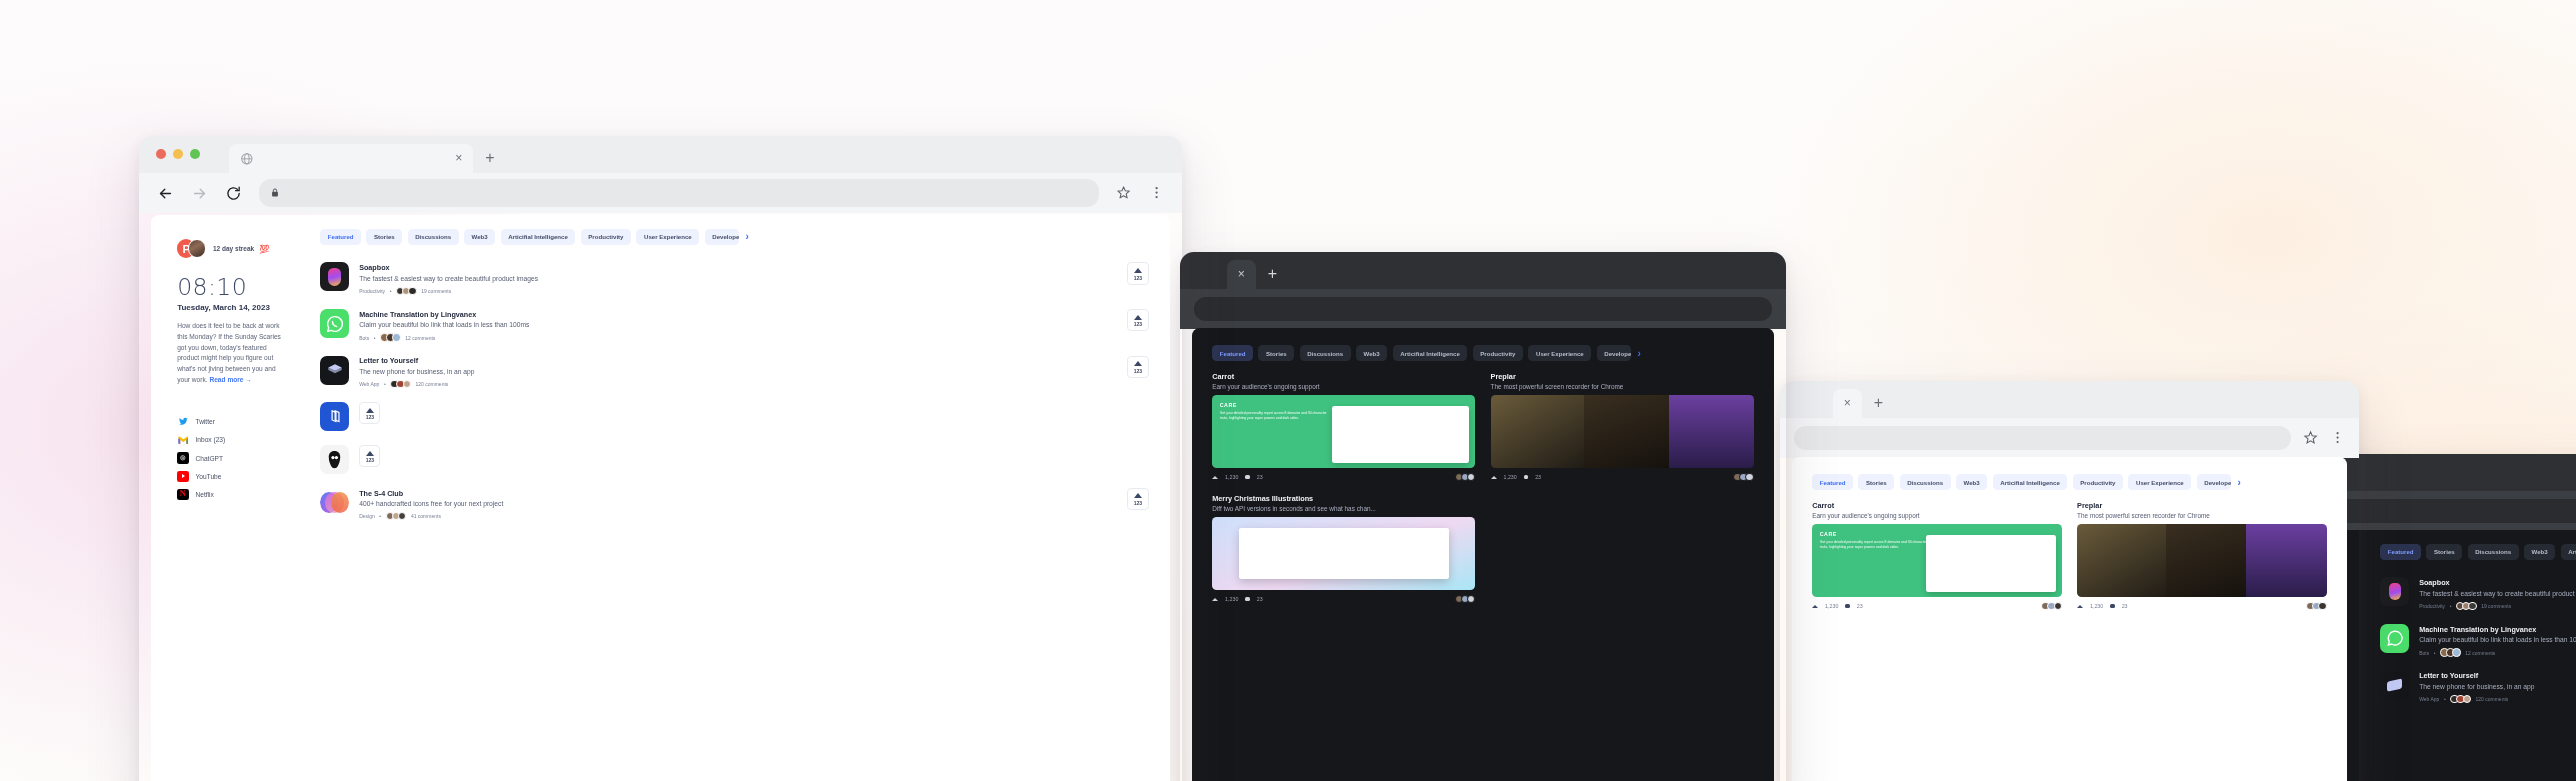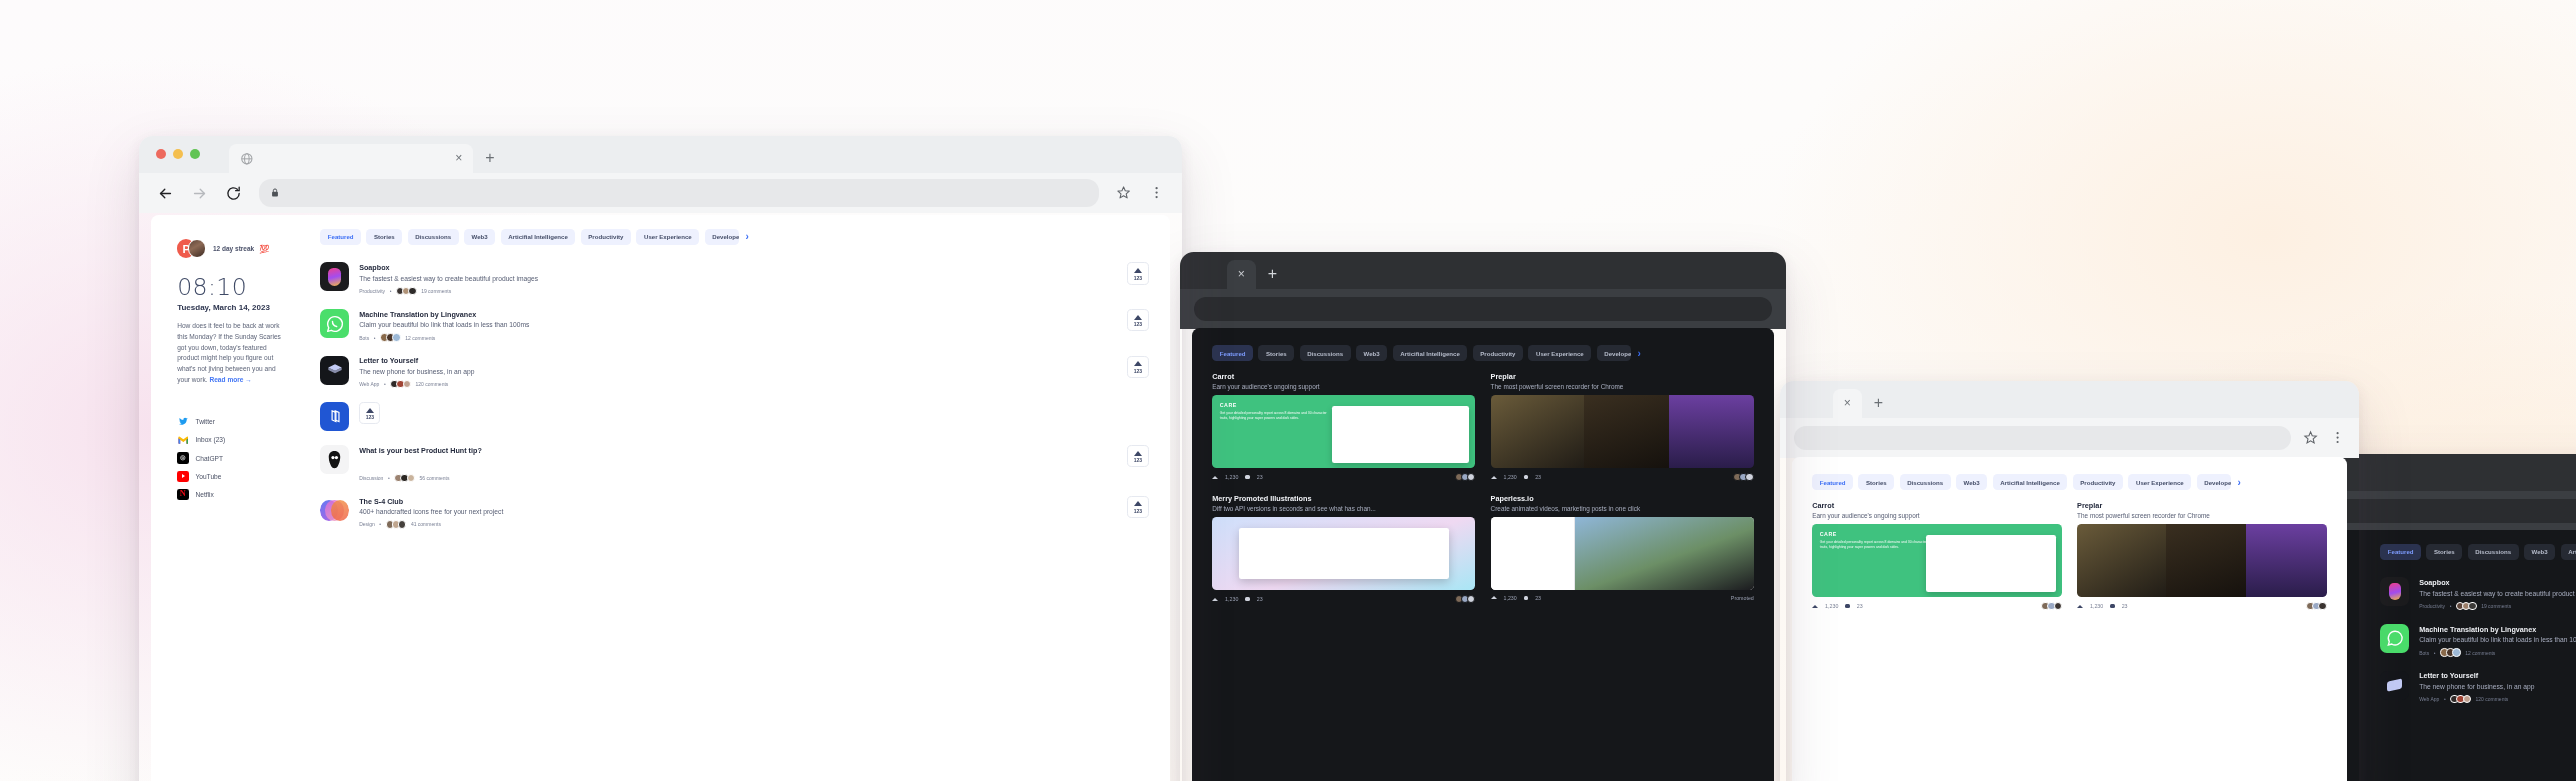--- a/index.html
+++ b/index.html
@@ -391,56 +391,38 @@
               <span>23</span>
               <span class="sp"></span>
           <span class="faces">
                 <i class="face" style="background:#7e6a58;border-color:#15171a"></i>
                 <i class="face" style="background:#99a8c4;border-color:#15171a"></i>
                 <i class="face" style="background:#cfd3dd;border-color:#15171a"></i>
               </span>
             </div>
       </div>
       <div class="card">
-        <div class="ct">Merry Promoted Illustrations</div>
+        <div class="ct">Merry Christmas Illustrations</div>
         <div class="cs">Diff two API versions in seconds and see what has chan...</div>
         <div class="cimg">
               <div class="art-xmas">
                 <div class="w"></div>
               </div>
           </div>
         <div class="cfoot">
               <i class="tri"></i>
               <span>1,230</span>
               <i class="bub"></i>
               <span>23</span>
               <span class="sp"></span>
           <span class="faces">
                 <i class="face" style="background:#7e6a58;border-color:#15171a"></i>
                 <i class="face" style="background:#99a8c4;border-color:#15171a"></i>
                 <i class="face" style="background:#cfd3dd;border-color:#15171a"></i>
               </span>
-            </div>
-      </div>
-      <div class="card">
-        <div class="ct">Paperless.io</div>
-        <div class="cs">Create animated videos, marketing posts in one click</div>
-        <div class="cimg">
-              <div class="art-pl">
-                <div class="l"></div>
-                <div class="r"></div>
-              </div>
-            </div>
-        <div class="cfoot">
-              <i class="tri"></i>
-              <span>1,230</span>
-              <i class="bub"></i>
-              <span>23</span>
-              <span class="sp"></span>
-          <span>Promoted</span>
             </div>
       </div>
     </div>
   </div>
     </div>
 </div>
 
 <div class="win light" style="left:139px; top:136px; width:1043px; height:686px;">
   <div class="tabbar">
     <div class="traffic">
@@ -654,34 +636,20 @@
         </div>
 
         <div class="item">
           <div class="ico" style="background:#f4f4f5;">
             <svg width="23" height="23" viewBox="0 0 24 24" fill="#141414">
                 <path d="M12 3c4 0 6 2.6 6 6.4 0 4.4-1.6 7.4-2.6 9.6-.6 1.3-2 2-3.4 2s-2.8-.7-3.4-2C7.6 16.8 6 13.8 6 9.4 6 5.6 8 3 12 3z"></path>
                 <circle cx="10.4" cy="10" r="1.7" fill="#fff"></circle>
                 <circle cx="14" cy="10" r="1.7" fill="#fff"></circle>
               </svg>
             </div>
-          <div class="itxt">
-            <div class="ititle">What is your best Product Hunt tip?</div>
-            <div class="isub" style="min-height:7.6px"></div>
-            <div class="imeta" style="margin-top:9.1px">
-                <span>Discussion</span>
-                <span>•</span>
-              <span class="faces">
-                  <i class="face" style="background:#9b8270"></i>
-                  <i class="face" style="background:#2b2724"></i>
-                  <i class="face" style="background:#c9b39c"></i>
-                </span>
-              <span>56 comments</span>
-              </div>
-            </div>
           <div class="vote">
               <div class="vtri"></div>
               <div class="vnum">123</div>
             </div>
         </div>
 
         <div class="item">
           <div class="ico" style="background:#fff;border-radius:50%;">
             <div style="position:relative;width:29px;height:29px;">
               <div style="position:absolute;left:0;top:3.8px;width:18.3px;height:21.3px;border-radius:50%;background:linear-gradient(160deg,#4a63f0,#9b4ae0);opacity:.85;"></div>

